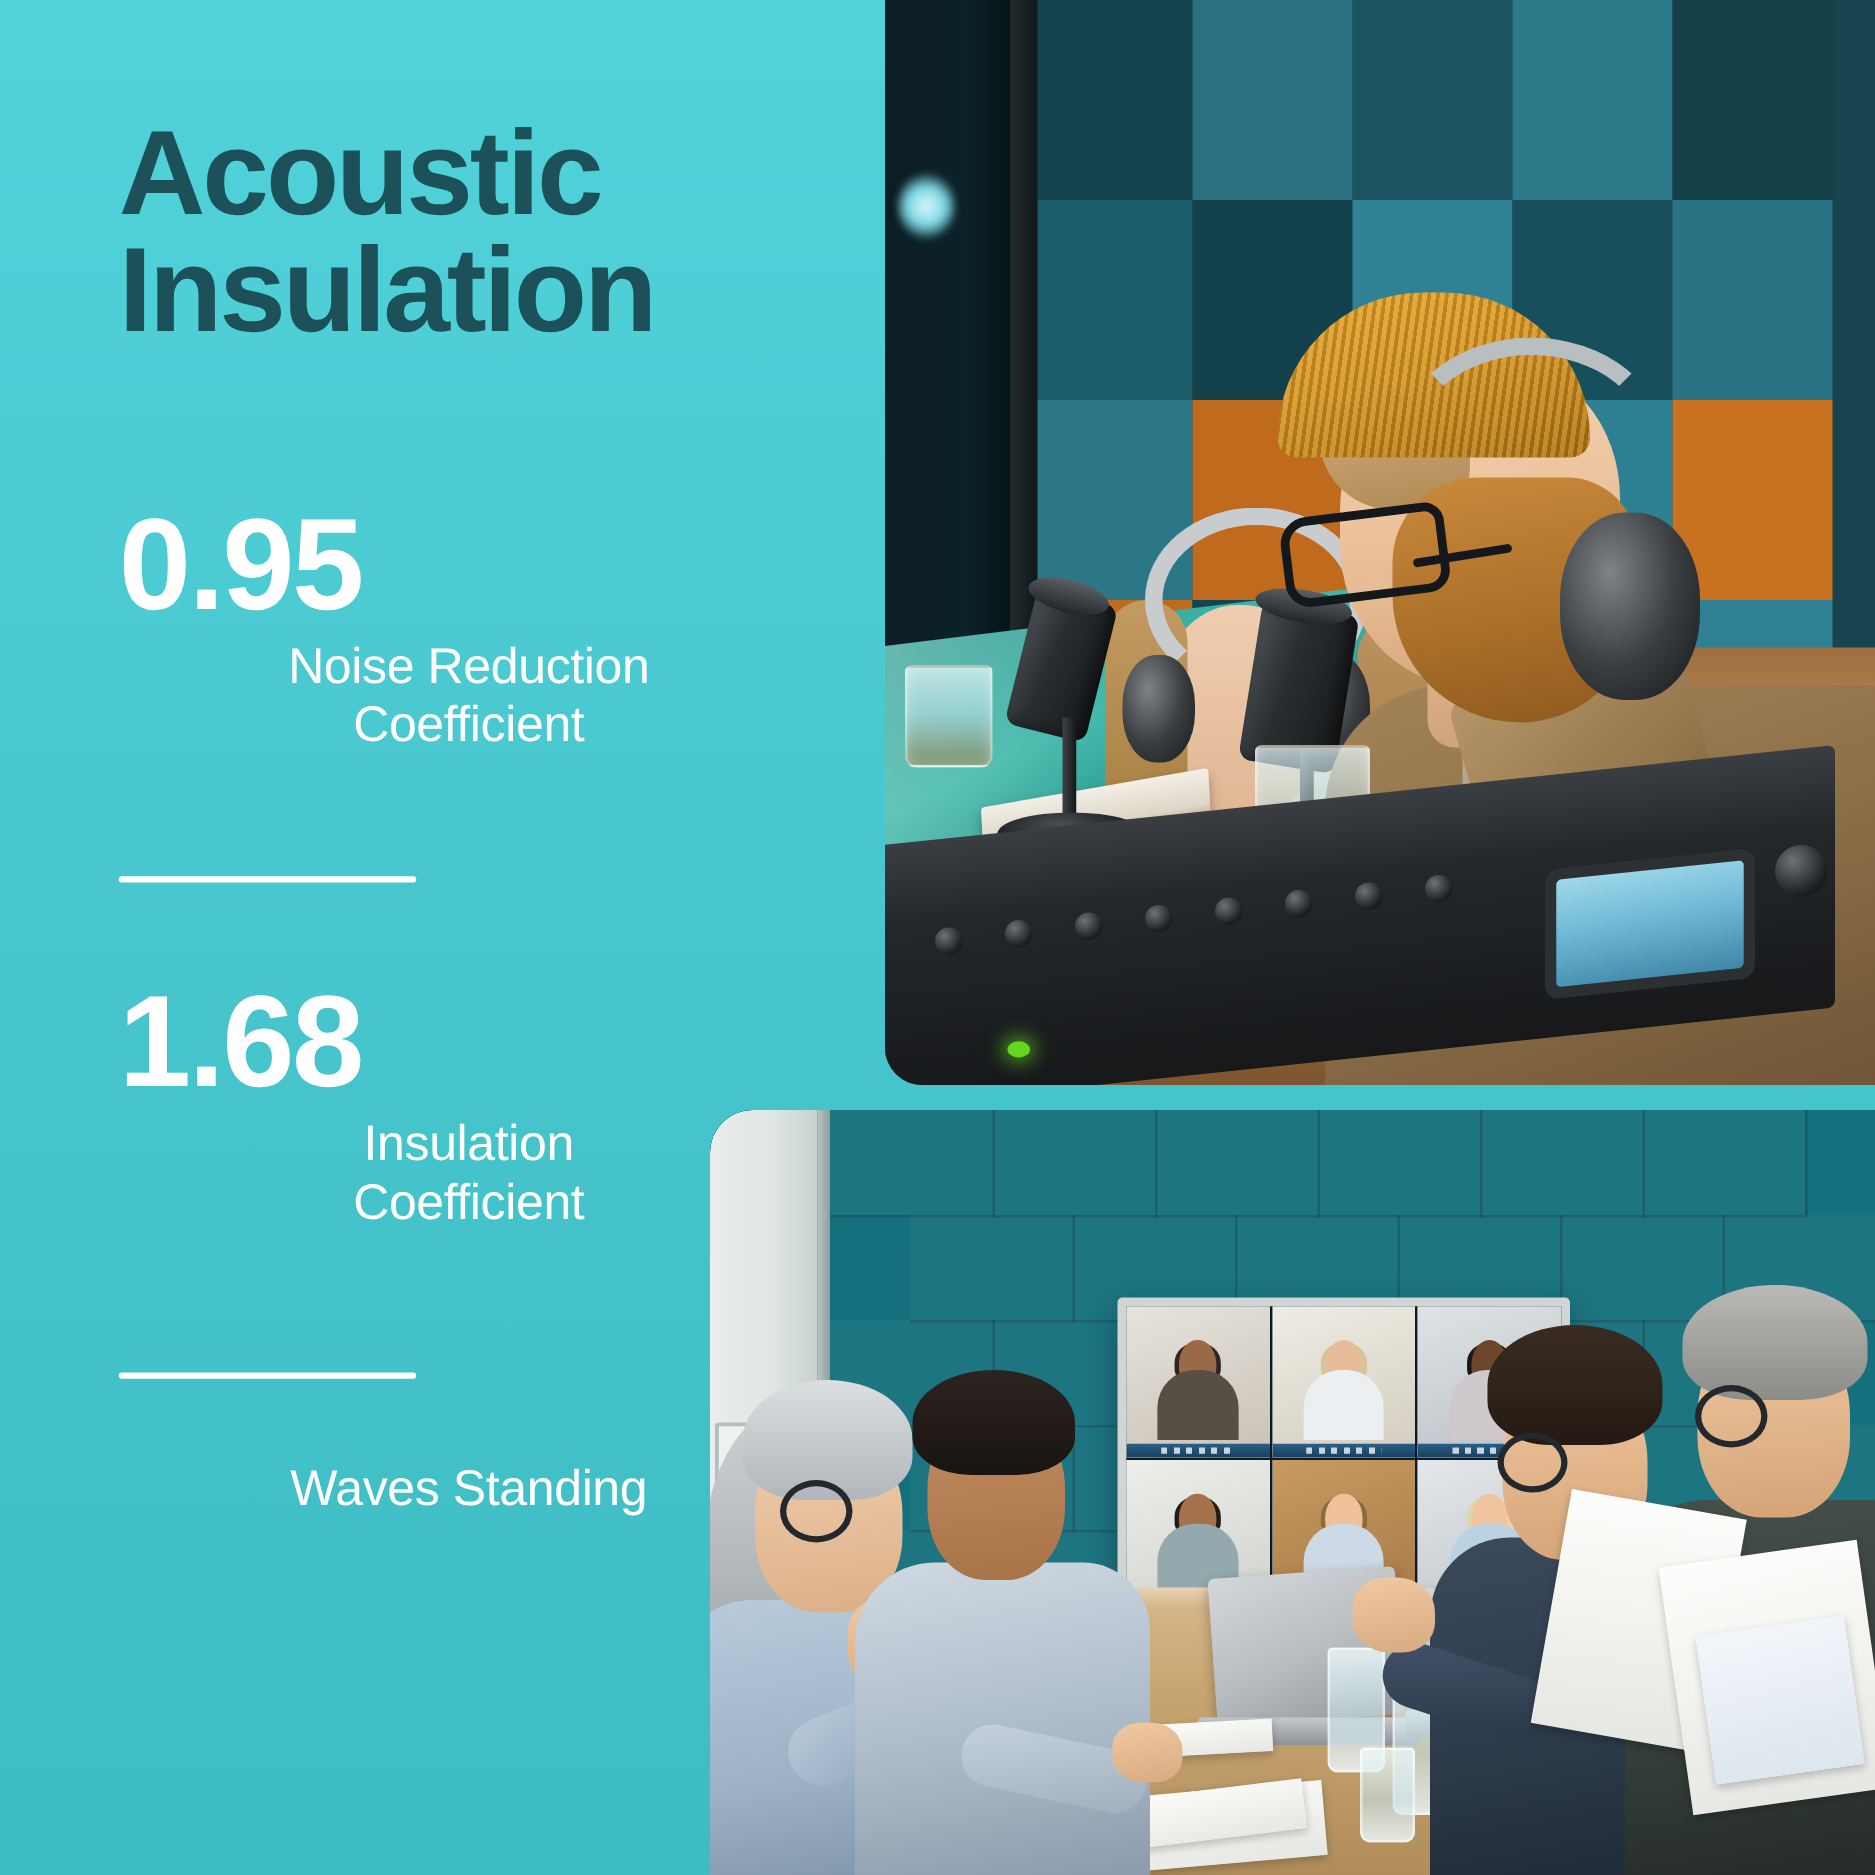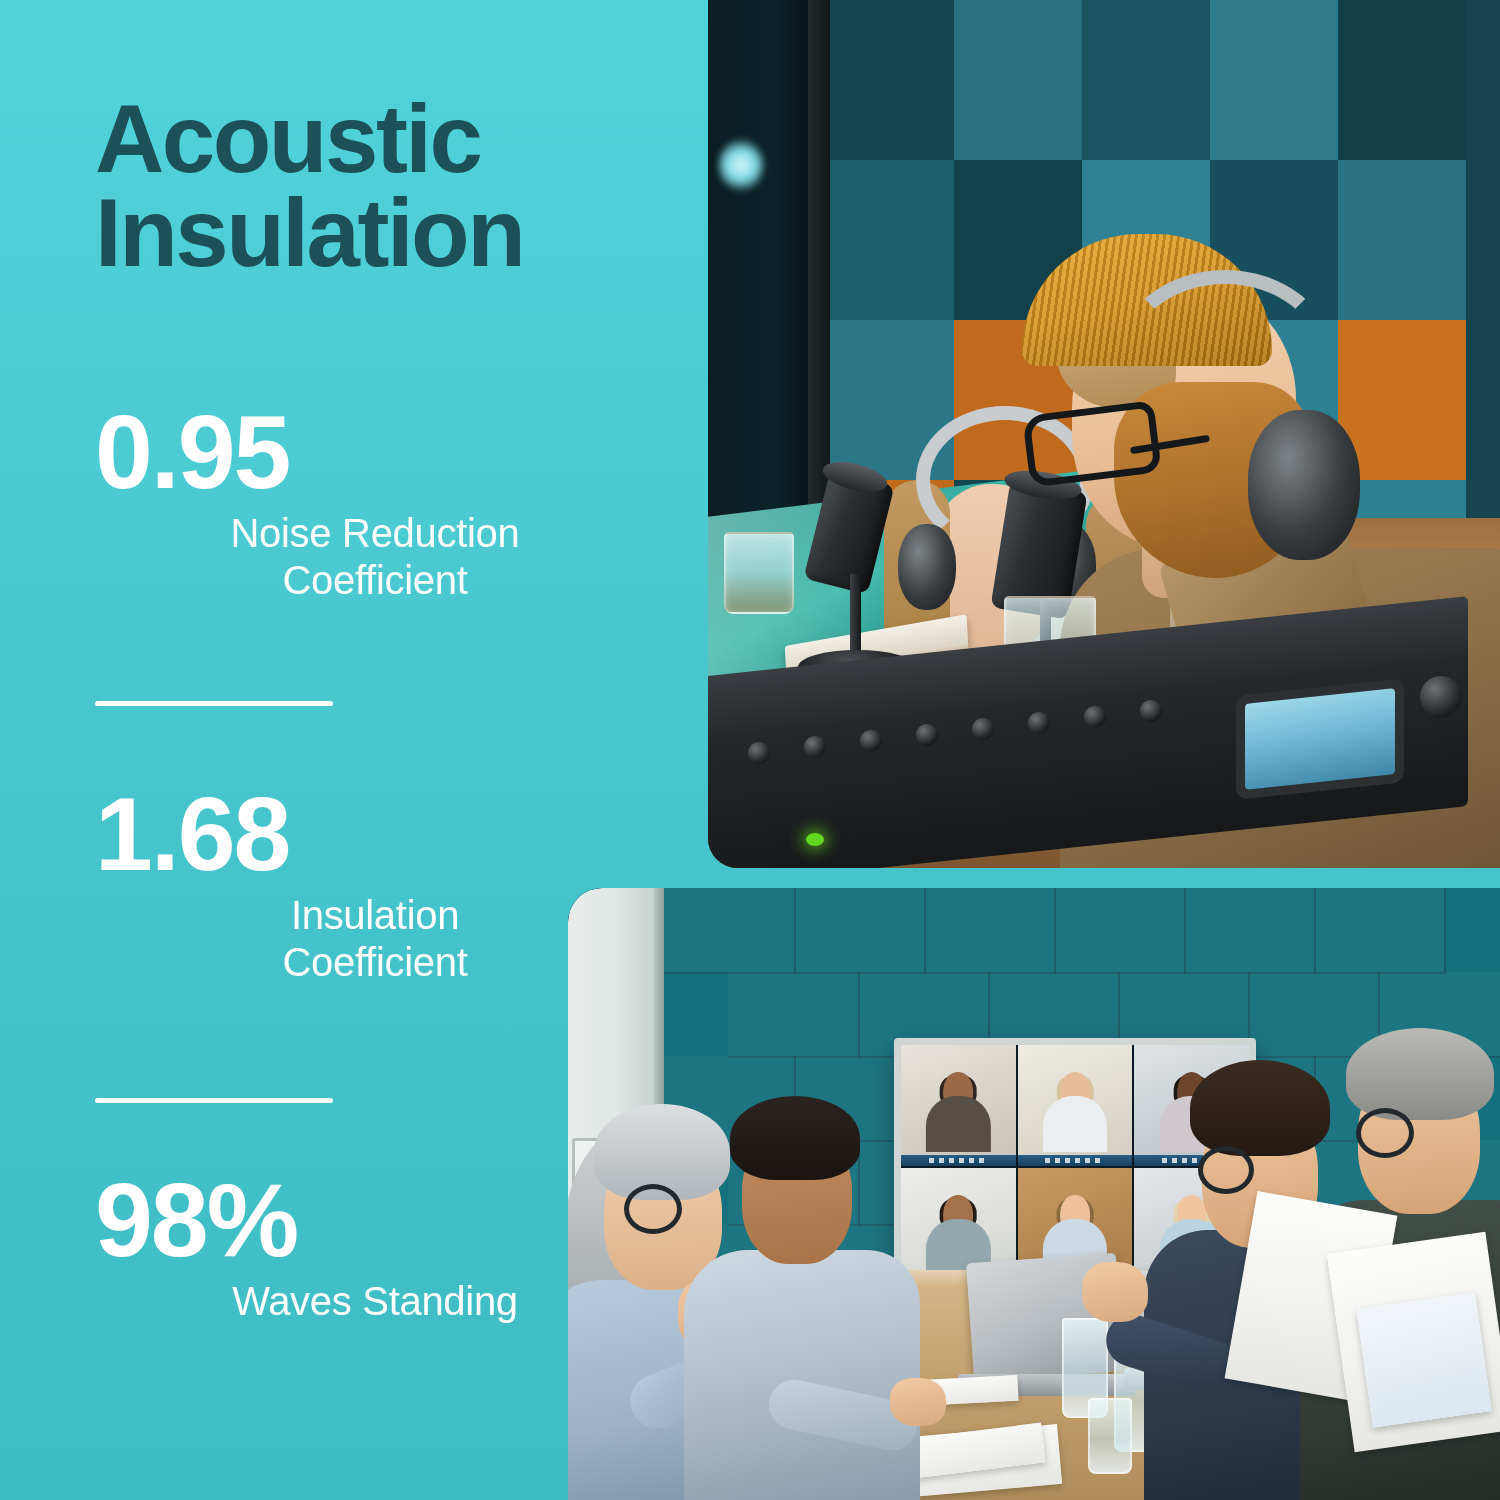--- a/index.html
+++ b/index.html
@@ -275,21 +275,20 @@
       <div class="value">1.68</div>
       <div class="label">
         <span>Insulation</span>
         <span>Coefficient</span>
       </div>
     </div>
 
     <div class="divider div-2"></div>
 
     <div class="stat stat-3">
-      <div class="value">98%</div>
       <div class="label">
         <span>Waves Standing</span>
       </div>
     </div>
 
   </div>
 
   <div class="photo photo-top">
     <div class="ph-inner">
       <div class="studio-wall"></div>

